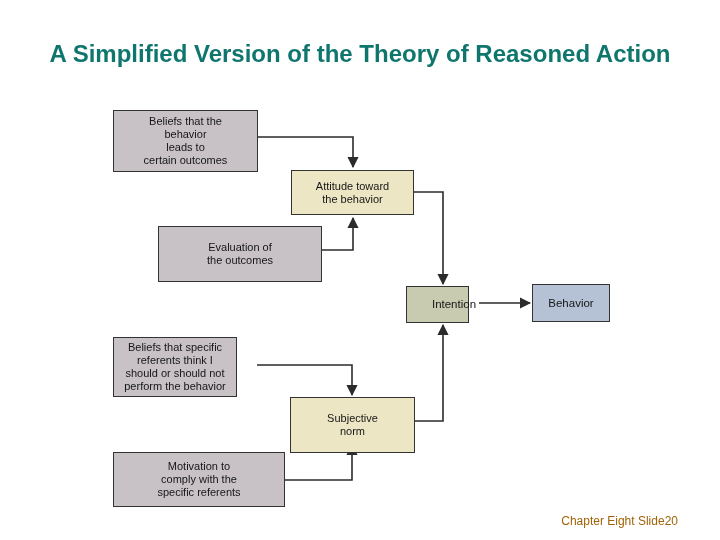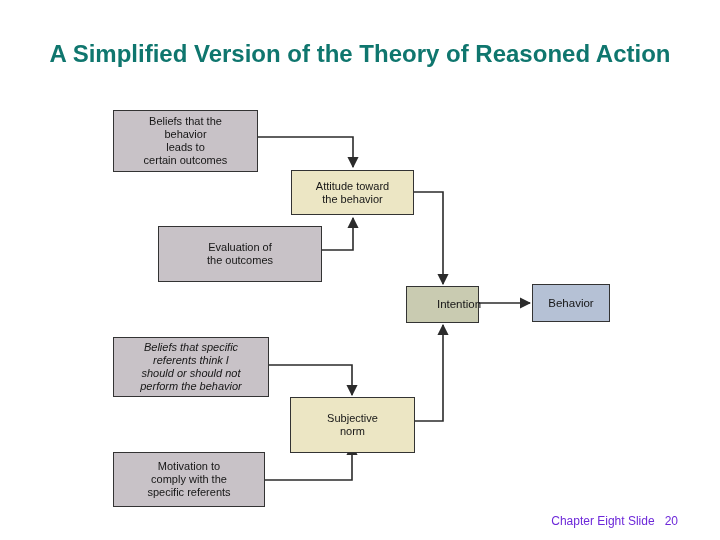--- a/index.html
+++ b/index.html
@@ -42,35 +42,34 @@
     white-space: pre-line;
   }
   .fill-belief    { background: #c8c2c7; }
   .fill-attitude  { background: #ece6c4; }
   .fill-intention { background: #c9cbb1; }
   .fill-behavior  { background: #b5c1d5; }
 
   .box-beliefs-outcomes  { left: 113px; top: 110px; width: 145px; height: 62px; }
   .box-attitude          { left: 291px; top: 170px; width: 123px; height: 45px; text-align: center; }
   .box-evaluation        { left: 113px; top: 226px; width: 164px; height: 56px; margin-left: 45px; }
-  .box-beliefs-referents { left: 113px; top: 337px; width: 156px; height: 60px; font-style: italic; }
+  .box-beliefs-referents { left: 113px; top: 337px; width: 124px; height: 60px; }
   .box-subjective-norm   { left: 290px; top: 397px; width: 125px; height: 56px; }
-  .box-motivation        { left: 113px; top: 452px; width: 152px; height: 55px; }
-  .box-intention         { left: 406px; top: 286px; width: 73px;  height: 37px; font-size: 11.5px; padding-left: 33px; }
+  .box-motivation        { left: 113px; top: 452px; width: 172px; height: 55px; }
+  .box-intention         { left: 406px; top: 286px; width: 63px;  height: 37px; font-size: 11.5px; padding-left: 33px; }
   .box-behavior          { left: 532px; top: 284px; width: 78px;  height: 38px; font-size: 11.5px; }
 
   .footer {
     position: absolute;
     top: 514px;
     right: 42px;
     display: flex;
     align-items: baseline;
-    gap: 10px;
     font-size: 12px;
-    color: #6d28d9;
+    color: #a16207;
     font-family: "Liberation Sans", sans-serif;
   }
 </style>
 </head>
 <body>
 
 <div class="slide">
 
   <h1 class="title">A Simplified Version of the Theory of Reasoned Action</h1>
 

